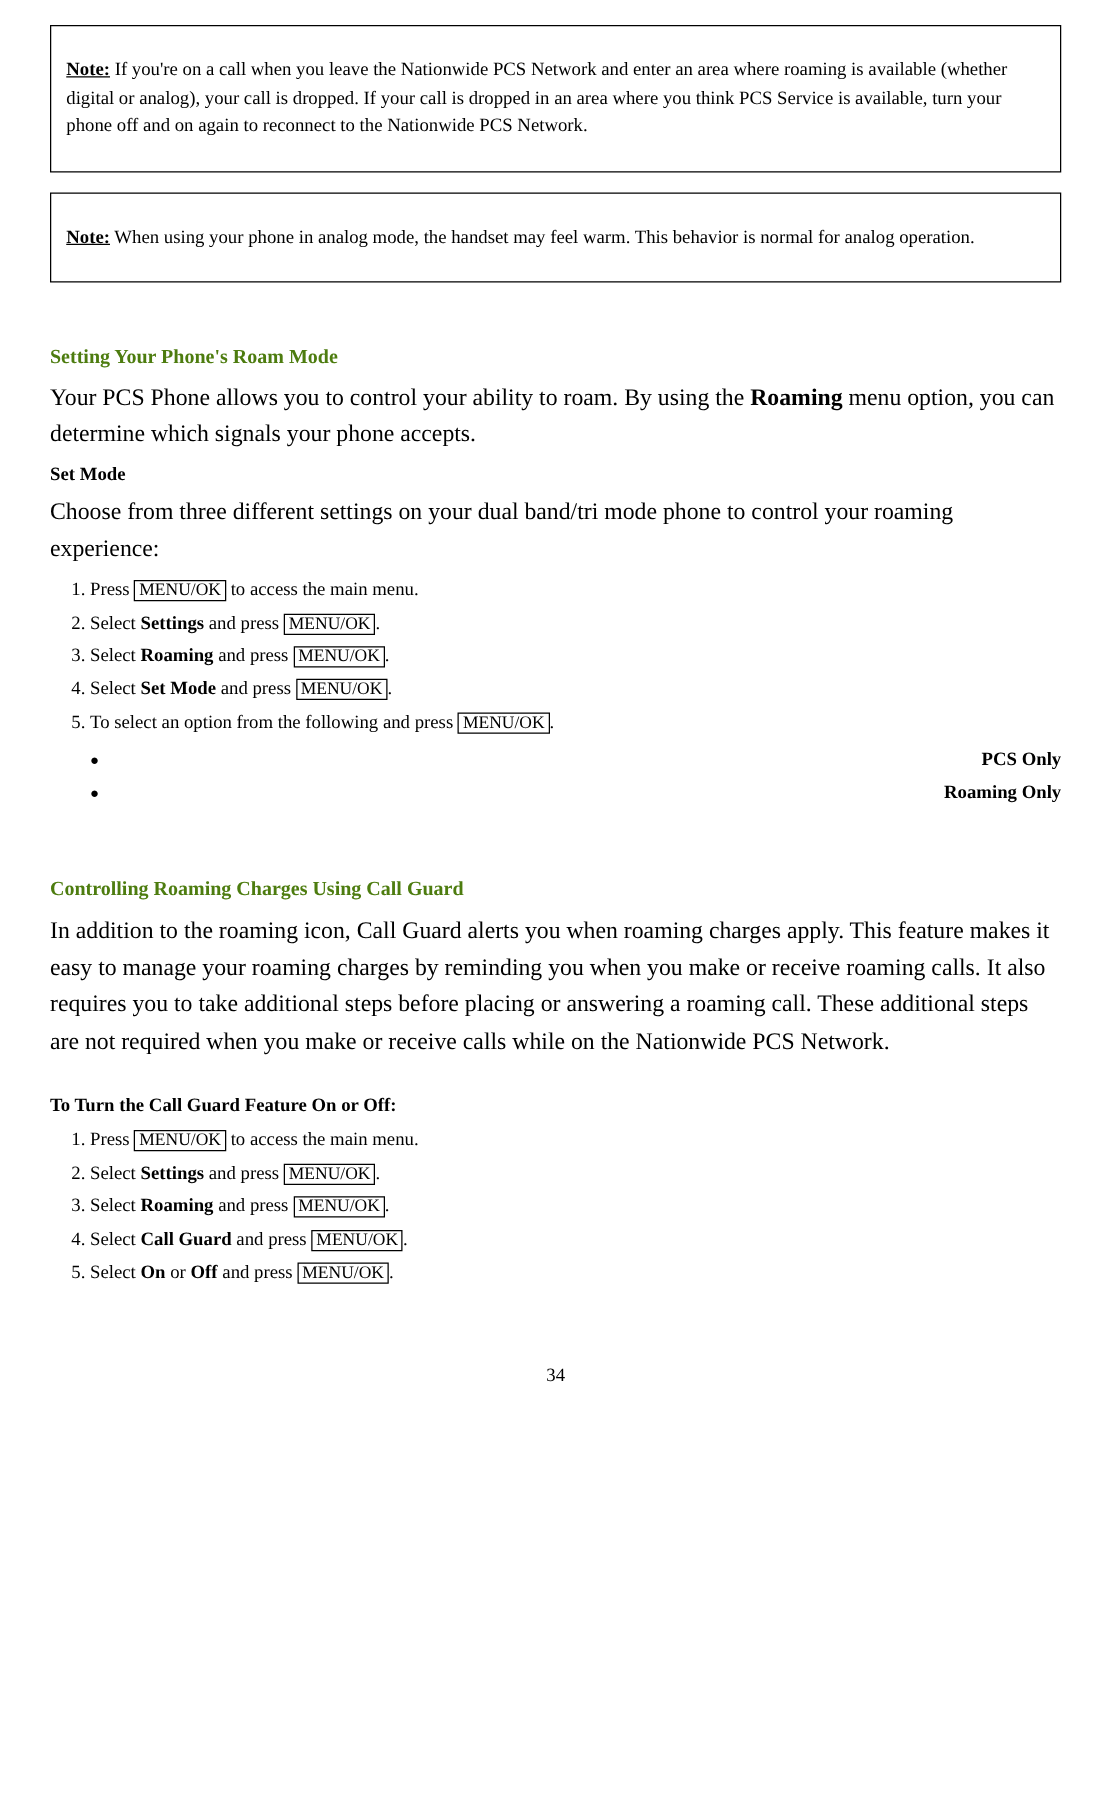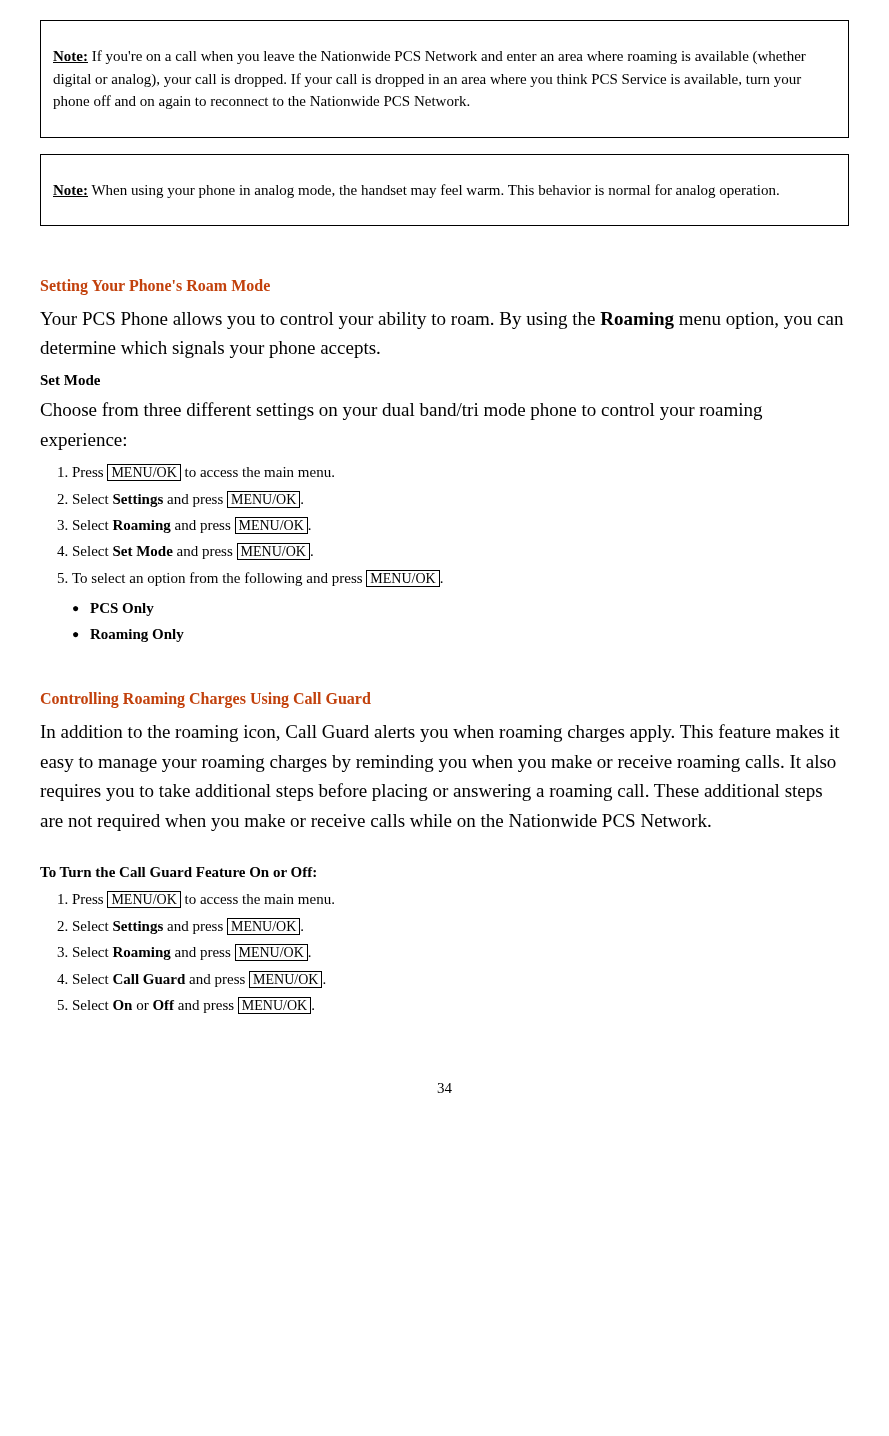--- a/index.html
+++ b/index.html
@@ -26,21 +26,21 @@
       font-size: 15px;
       line-height: 1.5;
     }
 
     .note-label {
       font-weight: bold;
       text-decoration: underline;
     }
 
     .section-title {
-      color: #c2410c;
+      color: #4d7c0f;
       font-weight: bold;
       font-size: 16px;
       margin-bottom: 6px;
       margin-top: 16px;
     }
 
     .body-text {
       font-size: 19px;
       line-height: 1.55;
       margin-bottom: 6px;
@@ -71,21 +71,22 @@
 
     ol li {
       font-size: 15px;
       line-height: 1.6;
       margin-bottom: 2px;
     }
 
     ul.bullet-list {
       list-style: none;
       margin-left: 32px;
-      margin-bottom: 8px;
+      margin-bottom: 21px;
+      text-align: right;
     }
 
     ul.bullet-list li {
       font-size: 15px;
       line-height: 1.7;
       font-weight: bold;
       position: relative;
       padding-left: 18px;
     }
 

